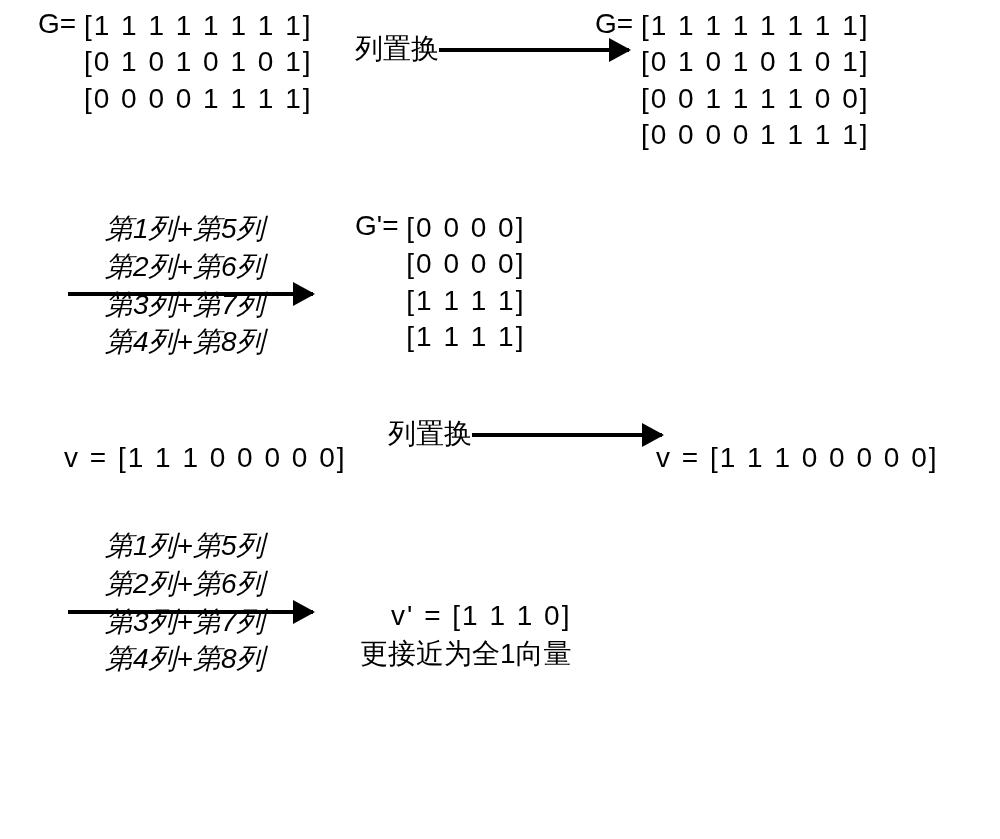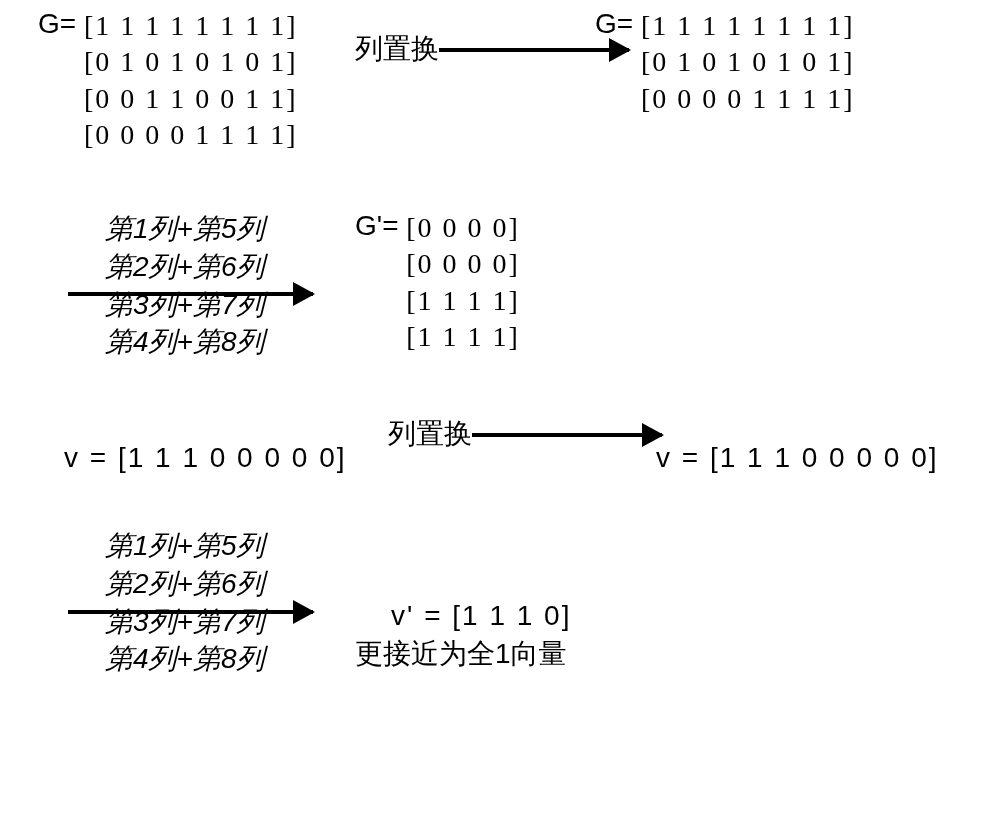--- a/index.html
+++ b/index.html
@@ -12,21 +12,20 @@
       color: #000;
       position: relative;
       padding: 10px;
     }
     .section {
       position: absolute;
     }
     .matrix-block {
       display: inline-block;
       vertical-align: top;
-      font-family: Liberation Serif, serif;
     }
     .matrix-label {
       display: inline-block;
       vertical-align: top;
     }
     .row {
       white-space: nowrap;
       line-height: 1.3;
       letter-spacing: 2px;
     }
@@ -74,35 +73,35 @@
     }
   </style>
 </head>
 <body>
 
 <div class="section" style="left:38px; top:8px;">
   <span class="matrix-label">G=</span>
   <span class="matrix-block">
     <div class="row">[1 1 1 1 1 1 1 1]</div>
     <div class="row">[0 1 0 1 0 1 0 1]</div>
-    <div class="row">[0 0 1 1 0 0 1 1]</div>
     <div class="row">[0 0 0 0 1 1 1 1]</div>
   </span>
 </div>
 
 <div class="arrow-container" style="left:355px; top:30px;">
   <div class="arrow-label-top">列置换</div>
   <div class="arrow-shape" style="width:190px;"></div>
 </div>
 
 <div class="section" style="left:595px; top:8px;">
   <span class="matrix-label">G=</span>
   <span class="matrix-block">
     <div class="row">[1 1 1 1 1 1 1 1]</div>
     <div class="row">[0 1 0 1 0 1 0 1]</div>
+    <div class="row">[0 0 1 1 1 1 0 0]</div>
     <div class="row">[0 0 0 0 1 1 1 1]</div>
   </span>
 </div>
 
 <div class="arrow-labels-stack" style="left:105px; top:210px;">
   <div>第1列+第5列</div>
   <div>第2列+第6列</div>
   <div>第3列+第7列</div>
   <div>第4列+第8列</div>
 </div>
@@ -134,16 +133,16 @@
   <div>第1列+第5列</div>
   <div>第2列+第6列</div>
   <div>第3列+第7列</div>
   <div>第4列+第8列</div>
 </div>
 
 <div class="section" style="left:68px; top:610px;">
   <div class="arrow-shape" style="width:245px;"></div>
 </div>
 
-<div class="section desc-block" style="left:355px; top:597px;">
+<div class="section desc-block" style="left:355px; top:597px;text-align:right;">
   <div class="vec-line">v' = [1 1 1 0]</div>
   <div>更接近为全1向量</div>
 </div>
 
 </body></html>

